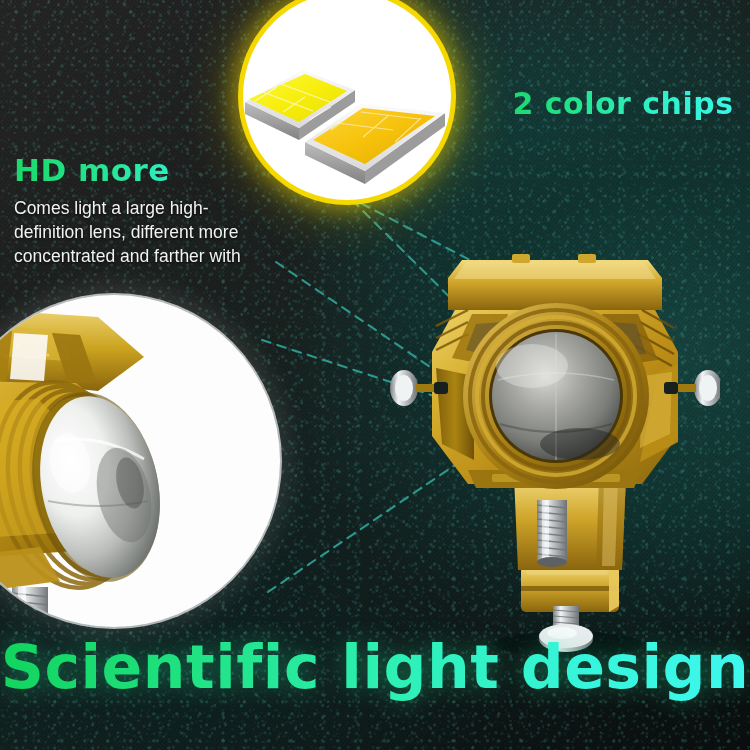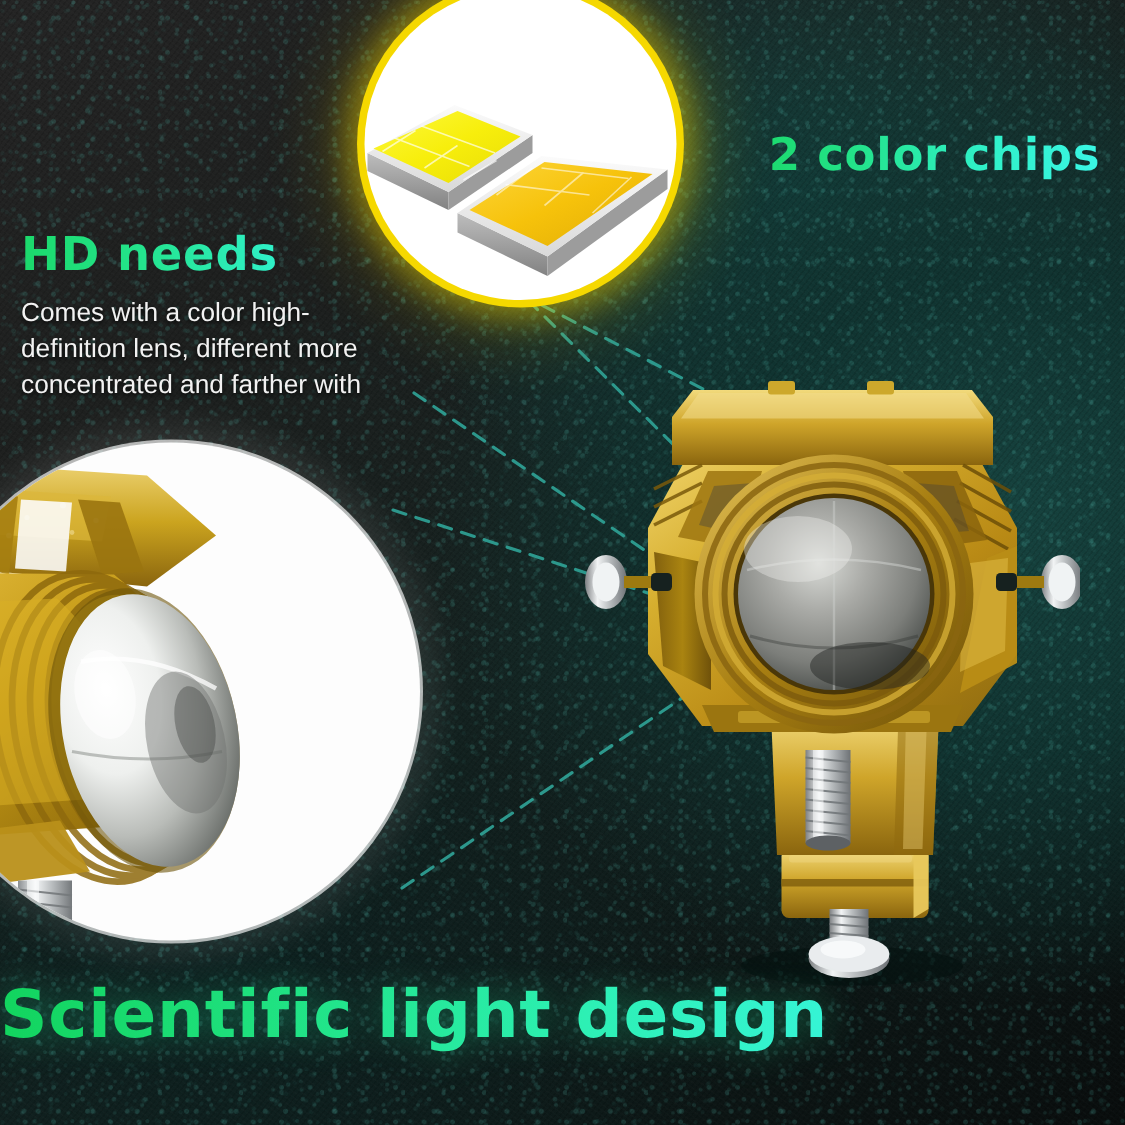--- a/index.html
+++ b/index.html
@@ -136,24 +136,24 @@
   #hd-lens-callout .heading { font-size: 31px; margin: 0 0 8px 0; }
 
   #chips-callout { left: 503px; top: 86px; width: 240px; }
   #chips-callout .heading { font-size: 30px; margin: 0 0 7px 0; text-align: center; }
   #chips-callout .body-text { font-size: 17.5px; }
 
   #bottom-title {
     position: absolute;
     left: 0; right: 0;
     bottom: 48px;
-    text-align: left;
+    text-align: center;
     font-family: "DejaVu Sans", sans-serif;
     font-weight: 700;
-    font-size: 44px;
+    font-size: 60px;
     letter-spacing: .5px;
     background: linear-gradient(92deg, #12d45e 0%, #1ee07d 22%, #2df0b4 52%, #37f5dc 78%, #3ef8ee 100%);
     -webkit-background-clip: text;
     background-clip: text;
     color: transparent;
     -webkit-text-fill-color: transparent;
     filter: drop-shadow(0 0 12px rgba(28,226,150,.40));
     white-space: nowrap;
   }
 </style>
@@ -453,23 +453,23 @@
             <line x1="64" y1="322" x2="100" y2="326"></line>
           <line x1="64" y1="330" x2="100" y2="334"></line>
             <line x1="64" y1="338" x2="100" y2="342"></line>
         </g>
         <rect x="70" y="292" width="8" height="56" fill="#fbfdfd" opacity=".6"></rect>
       </g>
     </svg>
   </div>
 
   <div class="callout" id="hd-lens-callout">
-    <div class="heading">HD needs</div>
+    <div class="heading">HD more</div>
     <div class="body-text">
-      <div>Comes with a color high-</div>
+      <div>Comes light a large high-</div>
       <div>definition lens, different more</div>
       <div>concentrated and farther with</div>
     </div>
   </div>
 
   <div class="callout" id="chips-callout">
     <div class="heading">2 color chips</div>
   </div>
 
   <div id="bottom-title">Scientific light design</div>

